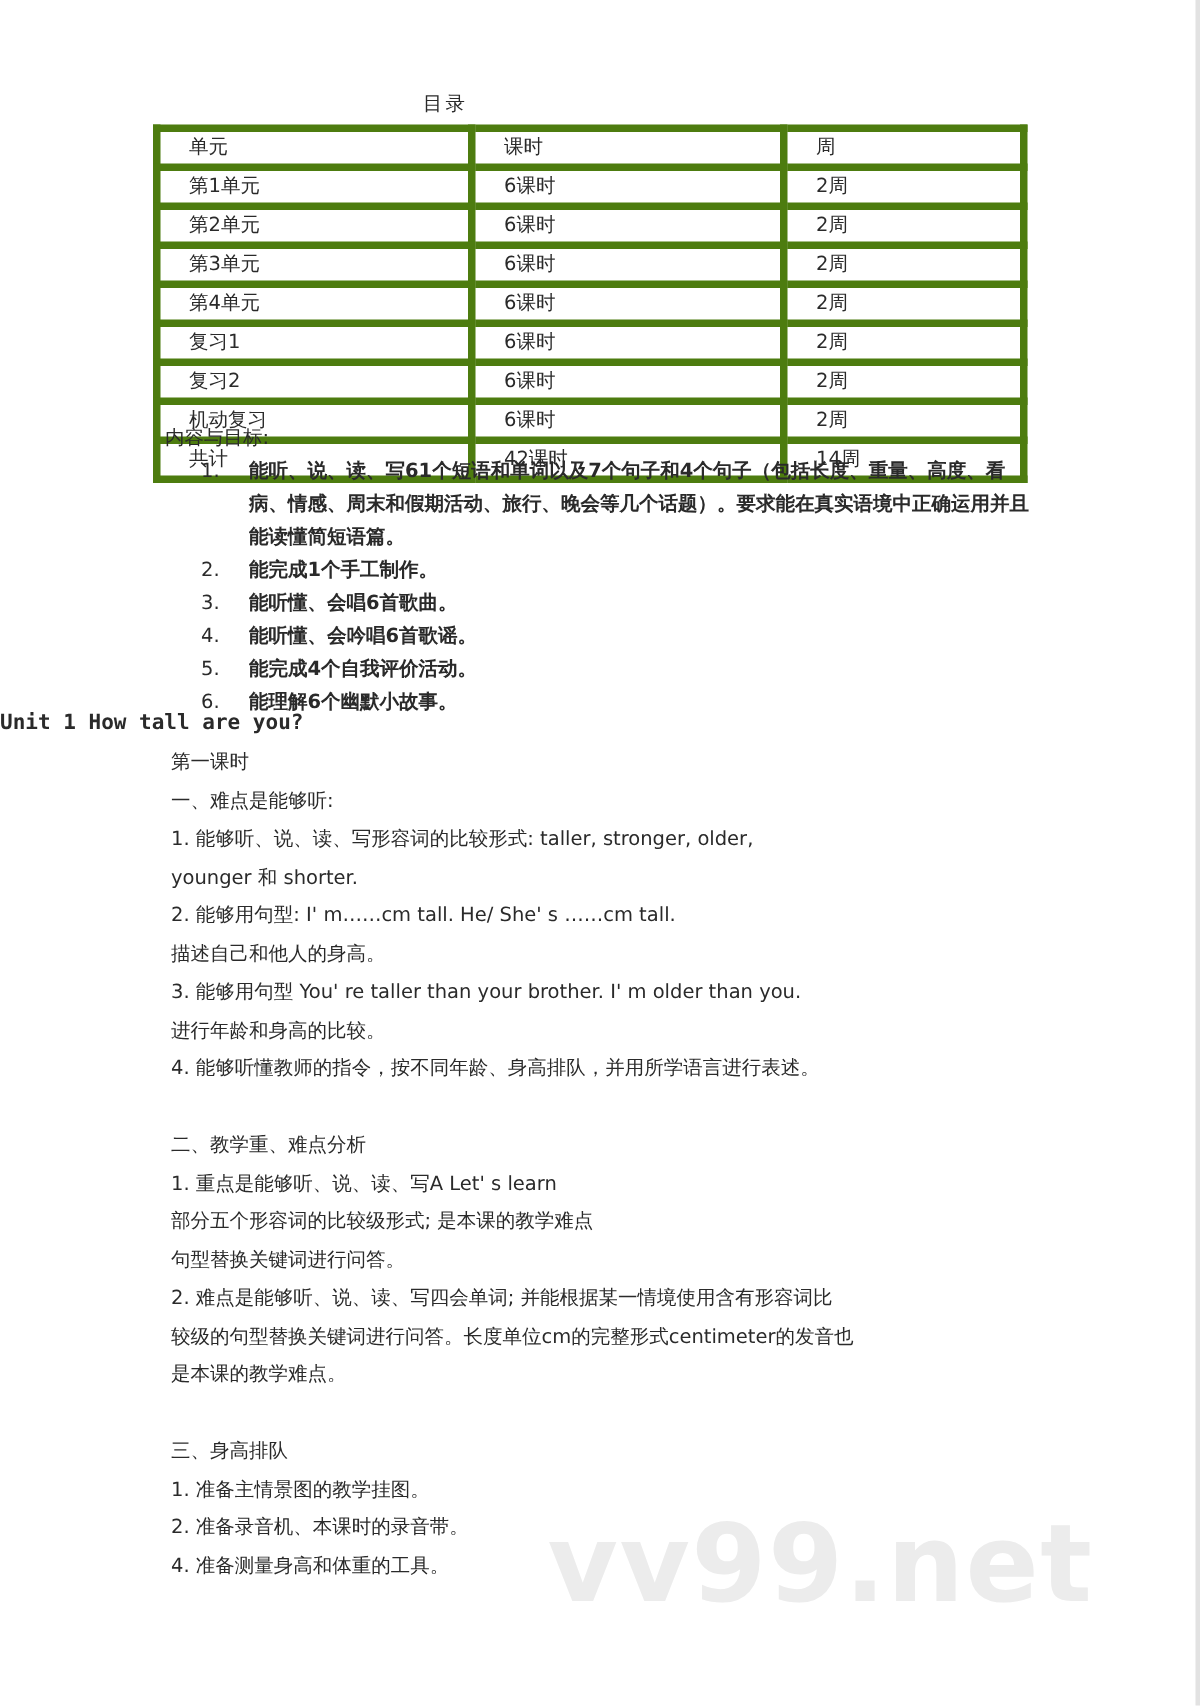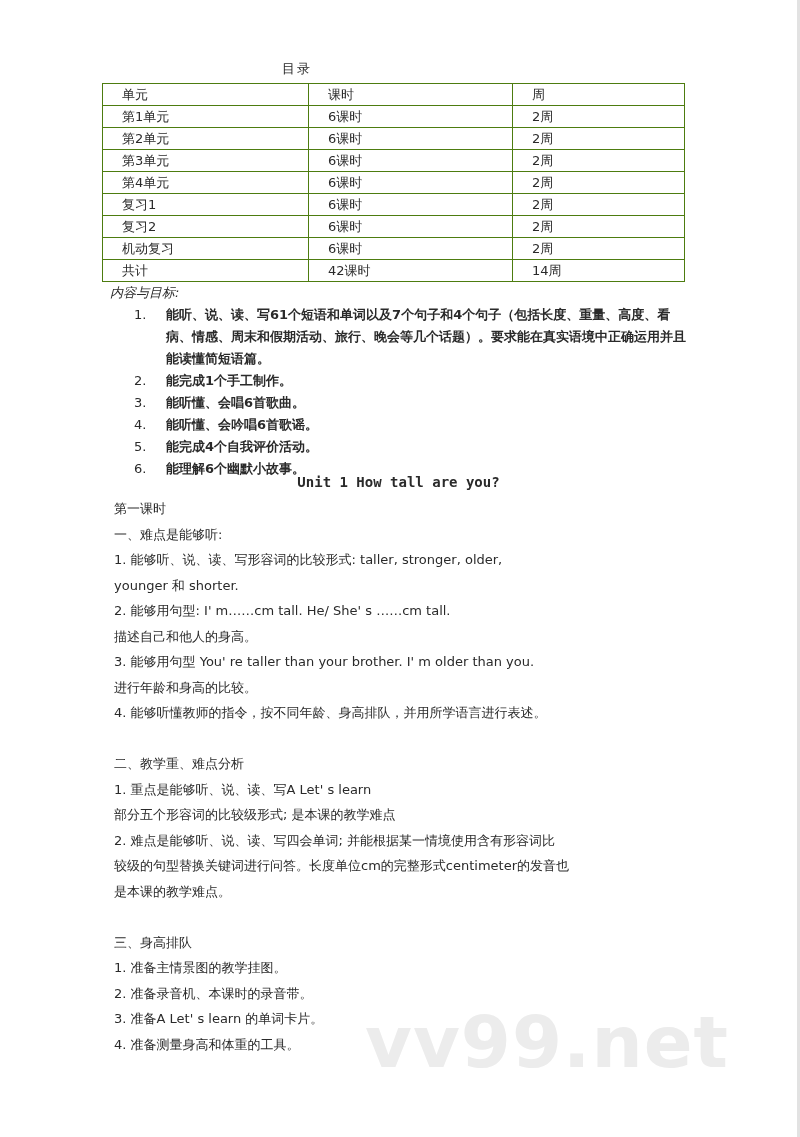--- a/index.html
+++ b/index.html
@@ -8,32 +8,32 @@
     font-family: "DejaVu Sans", "Liberation Sans", sans-serif; color: #2a2a2a;
   }
   .right-edge { position: absolute; top: 0; right: 0; width: 3px; height: 100%; background: #e2e2e2; }
   .page { position: absolute; left: 0; top: 0; width: 797px; height: 100%; }
   .toc-title { position: absolute; top: 60px; left: 282px; font-size: 13px; letter-spacing: 2px; }
   table.toc {
     position: absolute; top: 83px; left: 102px; width: 583px; border-collapse: collapse;
     font-size: 13px;
   }
   table.toc td {
-    border: 1px solid #4d7c0f; height: 21px; padding: 0 0 0 19px; vertical-align: middle; line-height: 21px;
+    border: 5px solid #4d7c0f; height: 21px; padding: 0 0 0 19px; vertical-align: middle; line-height: 21px;
   }
   table.toc td.c1 { width: 186px; }
   table.toc td.c2 { width: 184px; }
   .block { position: absolute; left: 110px; font-size: 13px; line-height: 22px; }
-  .goals-heading { top: 282px; font-style: italic; }
+  .goals-heading { top: 282px; }
   .goals { position: absolute; top: 304px; left: 134px; width: 560px; margin: 0; padding: 0; list-style: none; font-size: 13px; line-height: 22px; }
   .goals li { display: flex; }
   .goals .num { width: 32px; flex: none; }
   .goals .txt { flex: 1; font-weight: bold; }
   .unit-title {
-    position: absolute; top: 474px; left: 0; width: 797px; text-align: center;
+    position: absolute; top: 474px; left: 0; width: 797px; text-align: left;
     font-family: "DejaVu Sans Mono", "Liberation Mono", monospace; font-weight: bold; font-size: 14px;
   }
   .body-text {
     position: absolute; left: 110px; width: 580px; font-size: 13px; line-height: 21.5px;
   }
   .body-text p { margin: 4px; }
   .gap { height: 21.5px; }
   .watermark {
     position: absolute; left: 365px; top: 1000px; font-family: "DejaVu Sans", sans-serif;
     font-weight: bold; font-size: 72px; color: #ececec; letter-spacing: 1px;
@@ -134,27 +134,27 @@
     <p>younger 和 shorter.</p>
     <p>2. 能够用句型: I' m……cm tall. He/ She' s ……cm tall.</p>
     <p>描述自己和他人的身高。</p>
     <p>3. 能够用句型 You' re taller than your brother. I' m older than you.</p>
     <p>进行年龄和身高的比较。</p>
     <p>4. 能够听懂教师的指令，按不同年龄、身高排队，并用所学语言进行表述。</p>
     <div class="gap"></div>
     <p>二、教学重、难点分析</p>
     <p>1. 重点是能够听、说、读、写A Let' s learn</p>
     <p>部分五个形容词的比较级形式; 是本课的教学难点</p>
+    <p>句型替换关键词进行问答。</p>
     <p>2. 难点是能够听、说、读、写四会单词; 并能根据某一情境使用含有形容词比</p>
     <p>较级的句型替换关键词进行问答。长度单位cm的完整形式centimeter的发音也</p>
     <p>是本课的教学难点。</p>
     <div class="gap"></div>
     <p>三、身高排队</p>
     <p>1. 准备主情景图的教学挂图。</p>
     <p>2. 准备录音机、本课时的录音带。</p>
-    <p>3. 准备A Let' s learn 的单词卡片。</p>
     <p>4. 准备测量身高和体重的工具。</p>
   </div>
 
   <div class="watermark">vv99.net</div>
 </div>
 
 <div class="right-edge"></div>
 
 </body></html>

